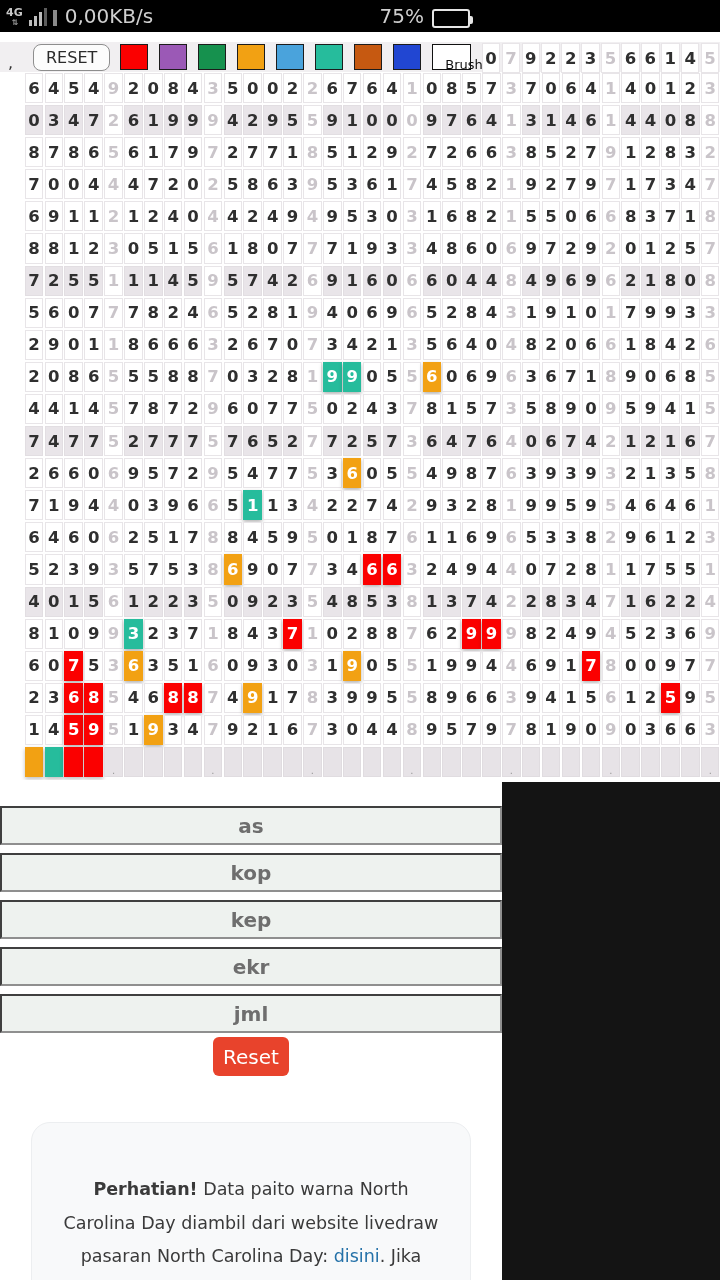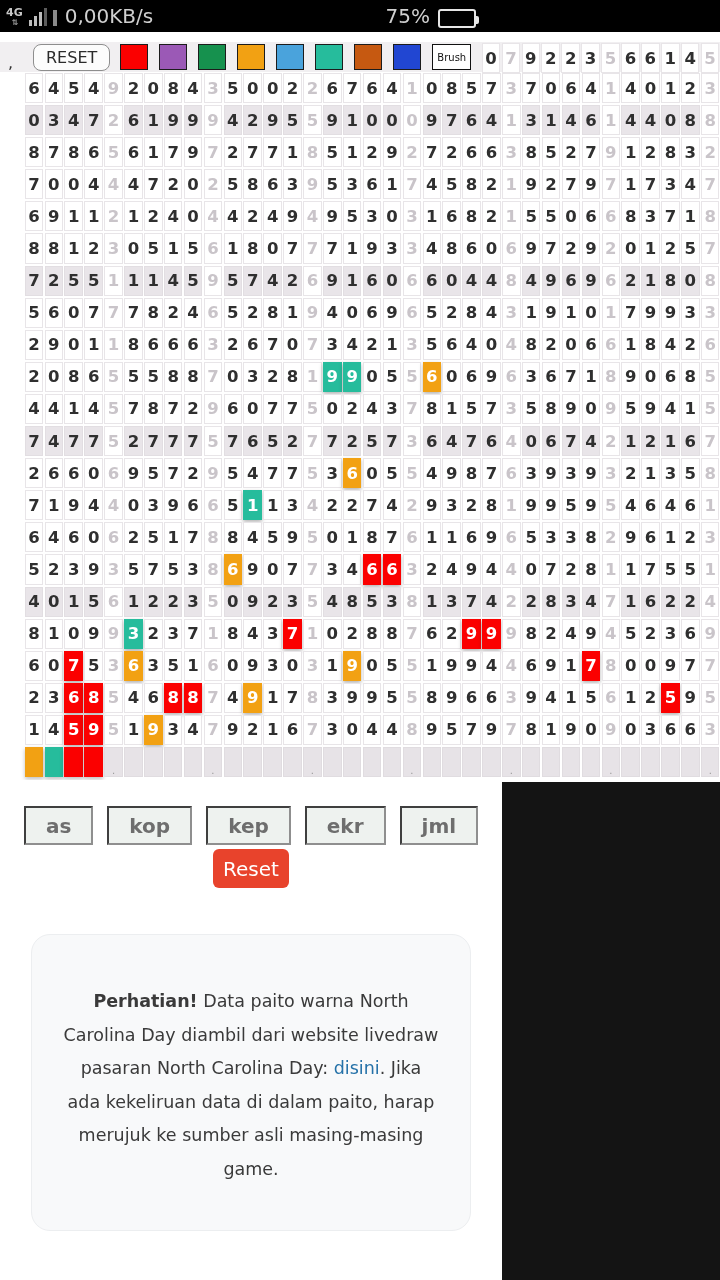--- a/index.html
+++ b/index.html
@@ -2,21 +2,21 @@
 <html><head>
 <meta charset="utf-8">
 <style>
   * { margin:0; padding:0; box-sizing:border-box; }
   html,body { background:#fff; }
   .screen { position:relative; width:720px; height:1280px; overflow:hidden;
             background:#fff; font-family:"DejaVu Sans", sans-serif; }
 
   
   .statusbar { position:absolute; top:0; left:0; right:0; height:32px; background:#000;
-               display:flex; align-items:center; color:#cfcfcf; font-size:20px;gap:6px; }
+               display:flex; align-items:center; color:#cfcfcf; font-size:20px; }
   .sb-left { display:flex; align-items:flex-end; gap:6px; padding-left:6px; width:240px; }
   .sig-4g { font-size:11px; font-weight:bold; line-height:10px; color:#c8c8c8; text-align:center; }
   .sig-arrows { font-size:8px; letter-spacing:-1px; display:block; color:#9a9a9a; }
   .bars { display:flex; align-items:flex-end; gap:2px; height:18px; margin-bottom:2px; }
   .bars i { display:block; width:3px; background:#bdbdbd; }
   .bars i.dim { background:#5c5c5c; }
   .thinbar { width:4px; height:16px; background:#8a8a8a; margin:0 2px 2px 0; }
   .sb-center { flex:1; text-align:center; font-size:21px; color:#d6d6d6; }
   .sb-right { width:240px; display:flex; align-items:flex-end; justify-content:flex-end;
               gap:8px; padding-right:10px; }
@@ -29,37 +29,37 @@
   
   .grid { position:absolute; top:42px; left:0; right:0; height:738px; background:#fff; }
   .trow { position:relative; height:30px; background:#f1eff1; }
   .comma { position:absolute; left:8px; bottom:0; font-size:16px; color:#333; }
   .toolcluster { position:absolute; left:33px; top:0; height:30px; display:flex; align-items:center; gap:6px; }
   .btn-reset-tool { height:27px; padding:0 12px; background:#fcfcfc; border:1.5px solid #8e8e8e;
                     border-radius:8px; font-size:16px; color:#2b2b2b; font-family:inherit; }
   .swatches { display:flex; gap:11px; margin-left:4px; }
   .swatch { width:28px; height:26px; border:1.5px solid #1c1c1c; }
   .btn-brush { height:26px; width:39px; margin-left:5px; background:#fff; border:1.5px solid #111;
-               font-size:10px; color:#111; font-family:inherit; padding:0;text-align:center; }
+               font-size:13px; color:#111; font-family:inherit; padding:12px;text-align:center; }
   .firstcells { position:absolute; left:481px; right:0; top:0; height:32px; display:flex; }
   .grow { display:flex; padding-left:24px; height:32.1px; }
   .cell { flex:1 1 0; margin:1px 0.7px; background:#fff; border:1px solid #e8e5e8;
           font-weight:bold; font-size:16.5px; color:#2f2f2f; text-align:center;
           display:flex; align-items:center; justify-content:center; }
   .cell.sum { color:#c9c4c9; }
   .cell.shaded { background:#e9e5e9; border-color:#e2dee2; }
   .cell.hi { color:#fff; border-color:transparent; box-shadow:0 2px 4px rgba(40,40,40,.35); }
   .cell.lastrow { background:#e7e3e7; border-color:#e0dce0; color:#9a9a9a;
                   font-size:10px; font-weight:normal; align-items:flex-end; }
   .cell.lastrow.colored { box-shadow:0 2px 4px rgba(40,40,40,.3); }
 
   
   .blackpanel { position:absolute; left:502px; top:782px; right:0; bottom:0; background:#141414; }
   .content { position:absolute; left:0; top:780px; width:502px; bottom:0; background:#fff; }
-  .filters { display:flex; justify-content:center; gap:14px; margin-top:26px; }
+  .filters { display:flex; justify-content:center; gap:8px; margin-top:26px;flex-direction:column; }
   .fbtn { min-width:64px; height:39px; padding:0 20px; background:#eef2ef;
           border:2px solid; border-color:#3f3f3f #8f8f8f #8f8f8f #3f3f3f;
           font-size:20px; font-weight:bold; color:#6e6e6e; font-family:inherit; }
   .resetwrap { text-align:center; margin-top:4px; }
   .btn-reset-main { width:76px; height:39px; background:#e8432c; border:none; border-radius:6px;
                     color:#fff; font-size:20px; font-family:inherit; }
   .notice { width:440px; margin:46px auto 0; background:#f8f9fa; border:1px solid #eceef0;
             border-radius:19px; padding:50px 30px 44px; text-align:center;
             font-size:17.5px; line-height:33.5px; color:#3a3a3a; }
   .notice a { color:#2471a8; text-decoration:none; }

